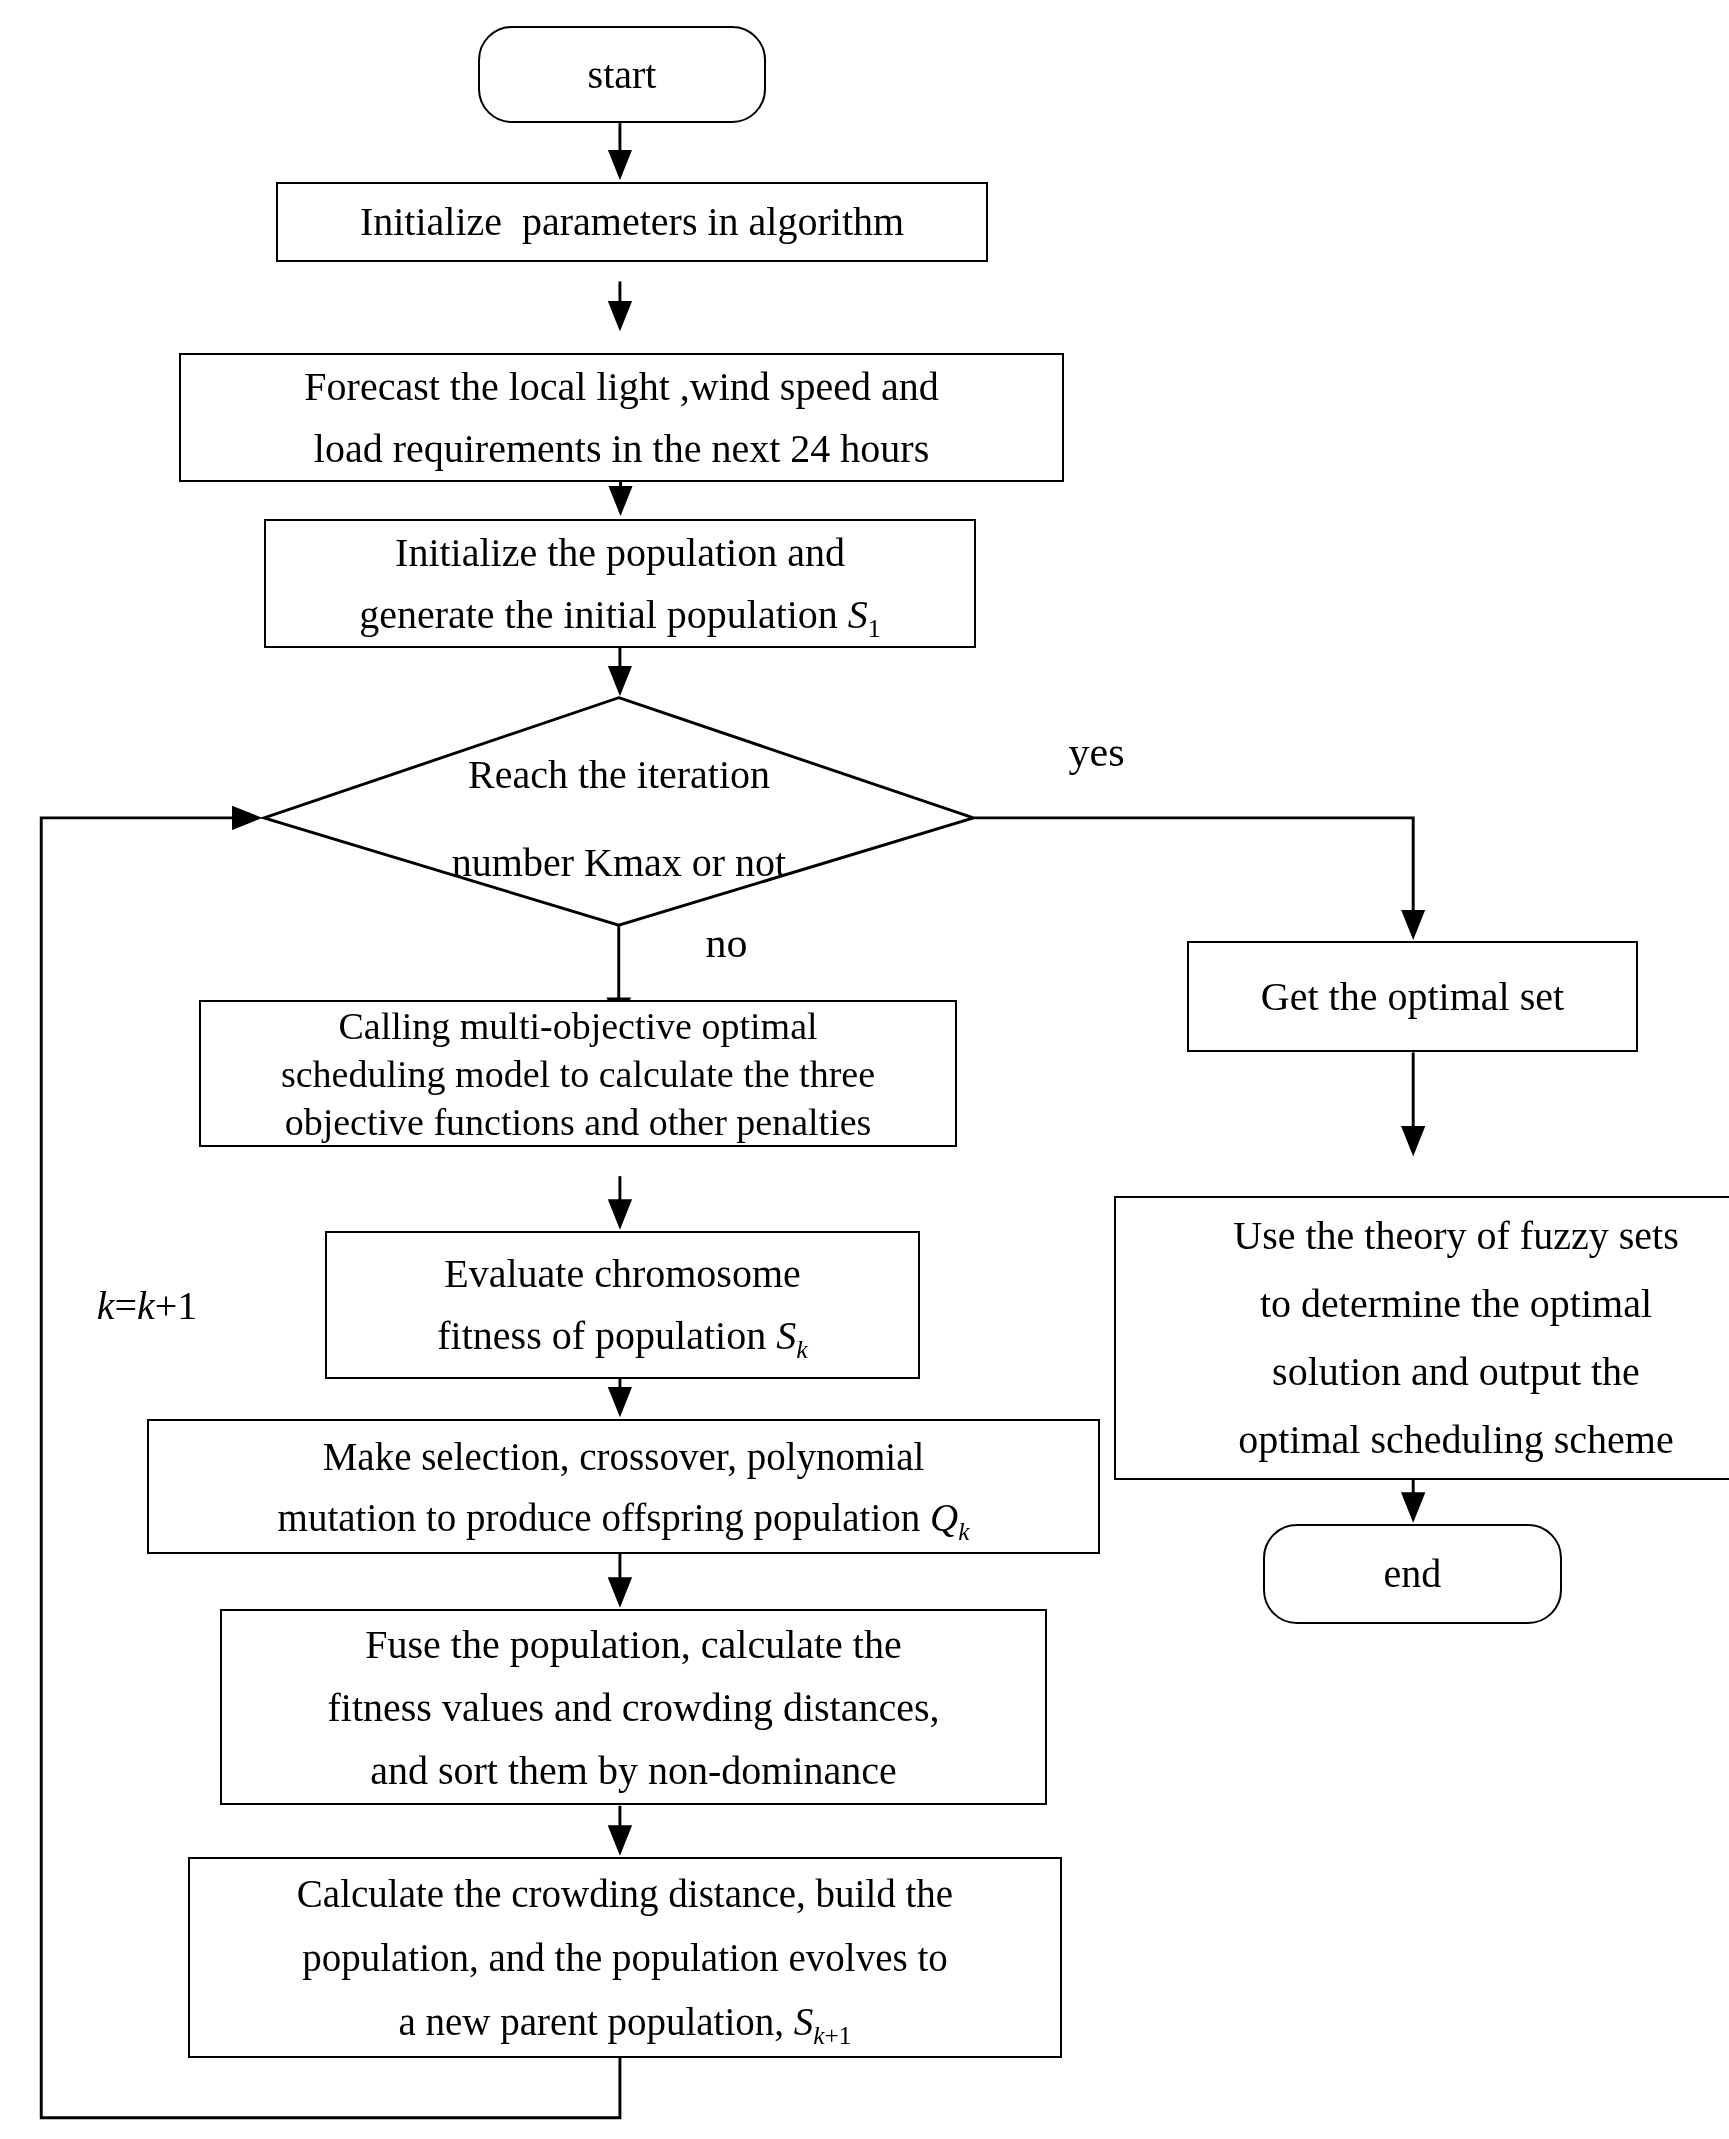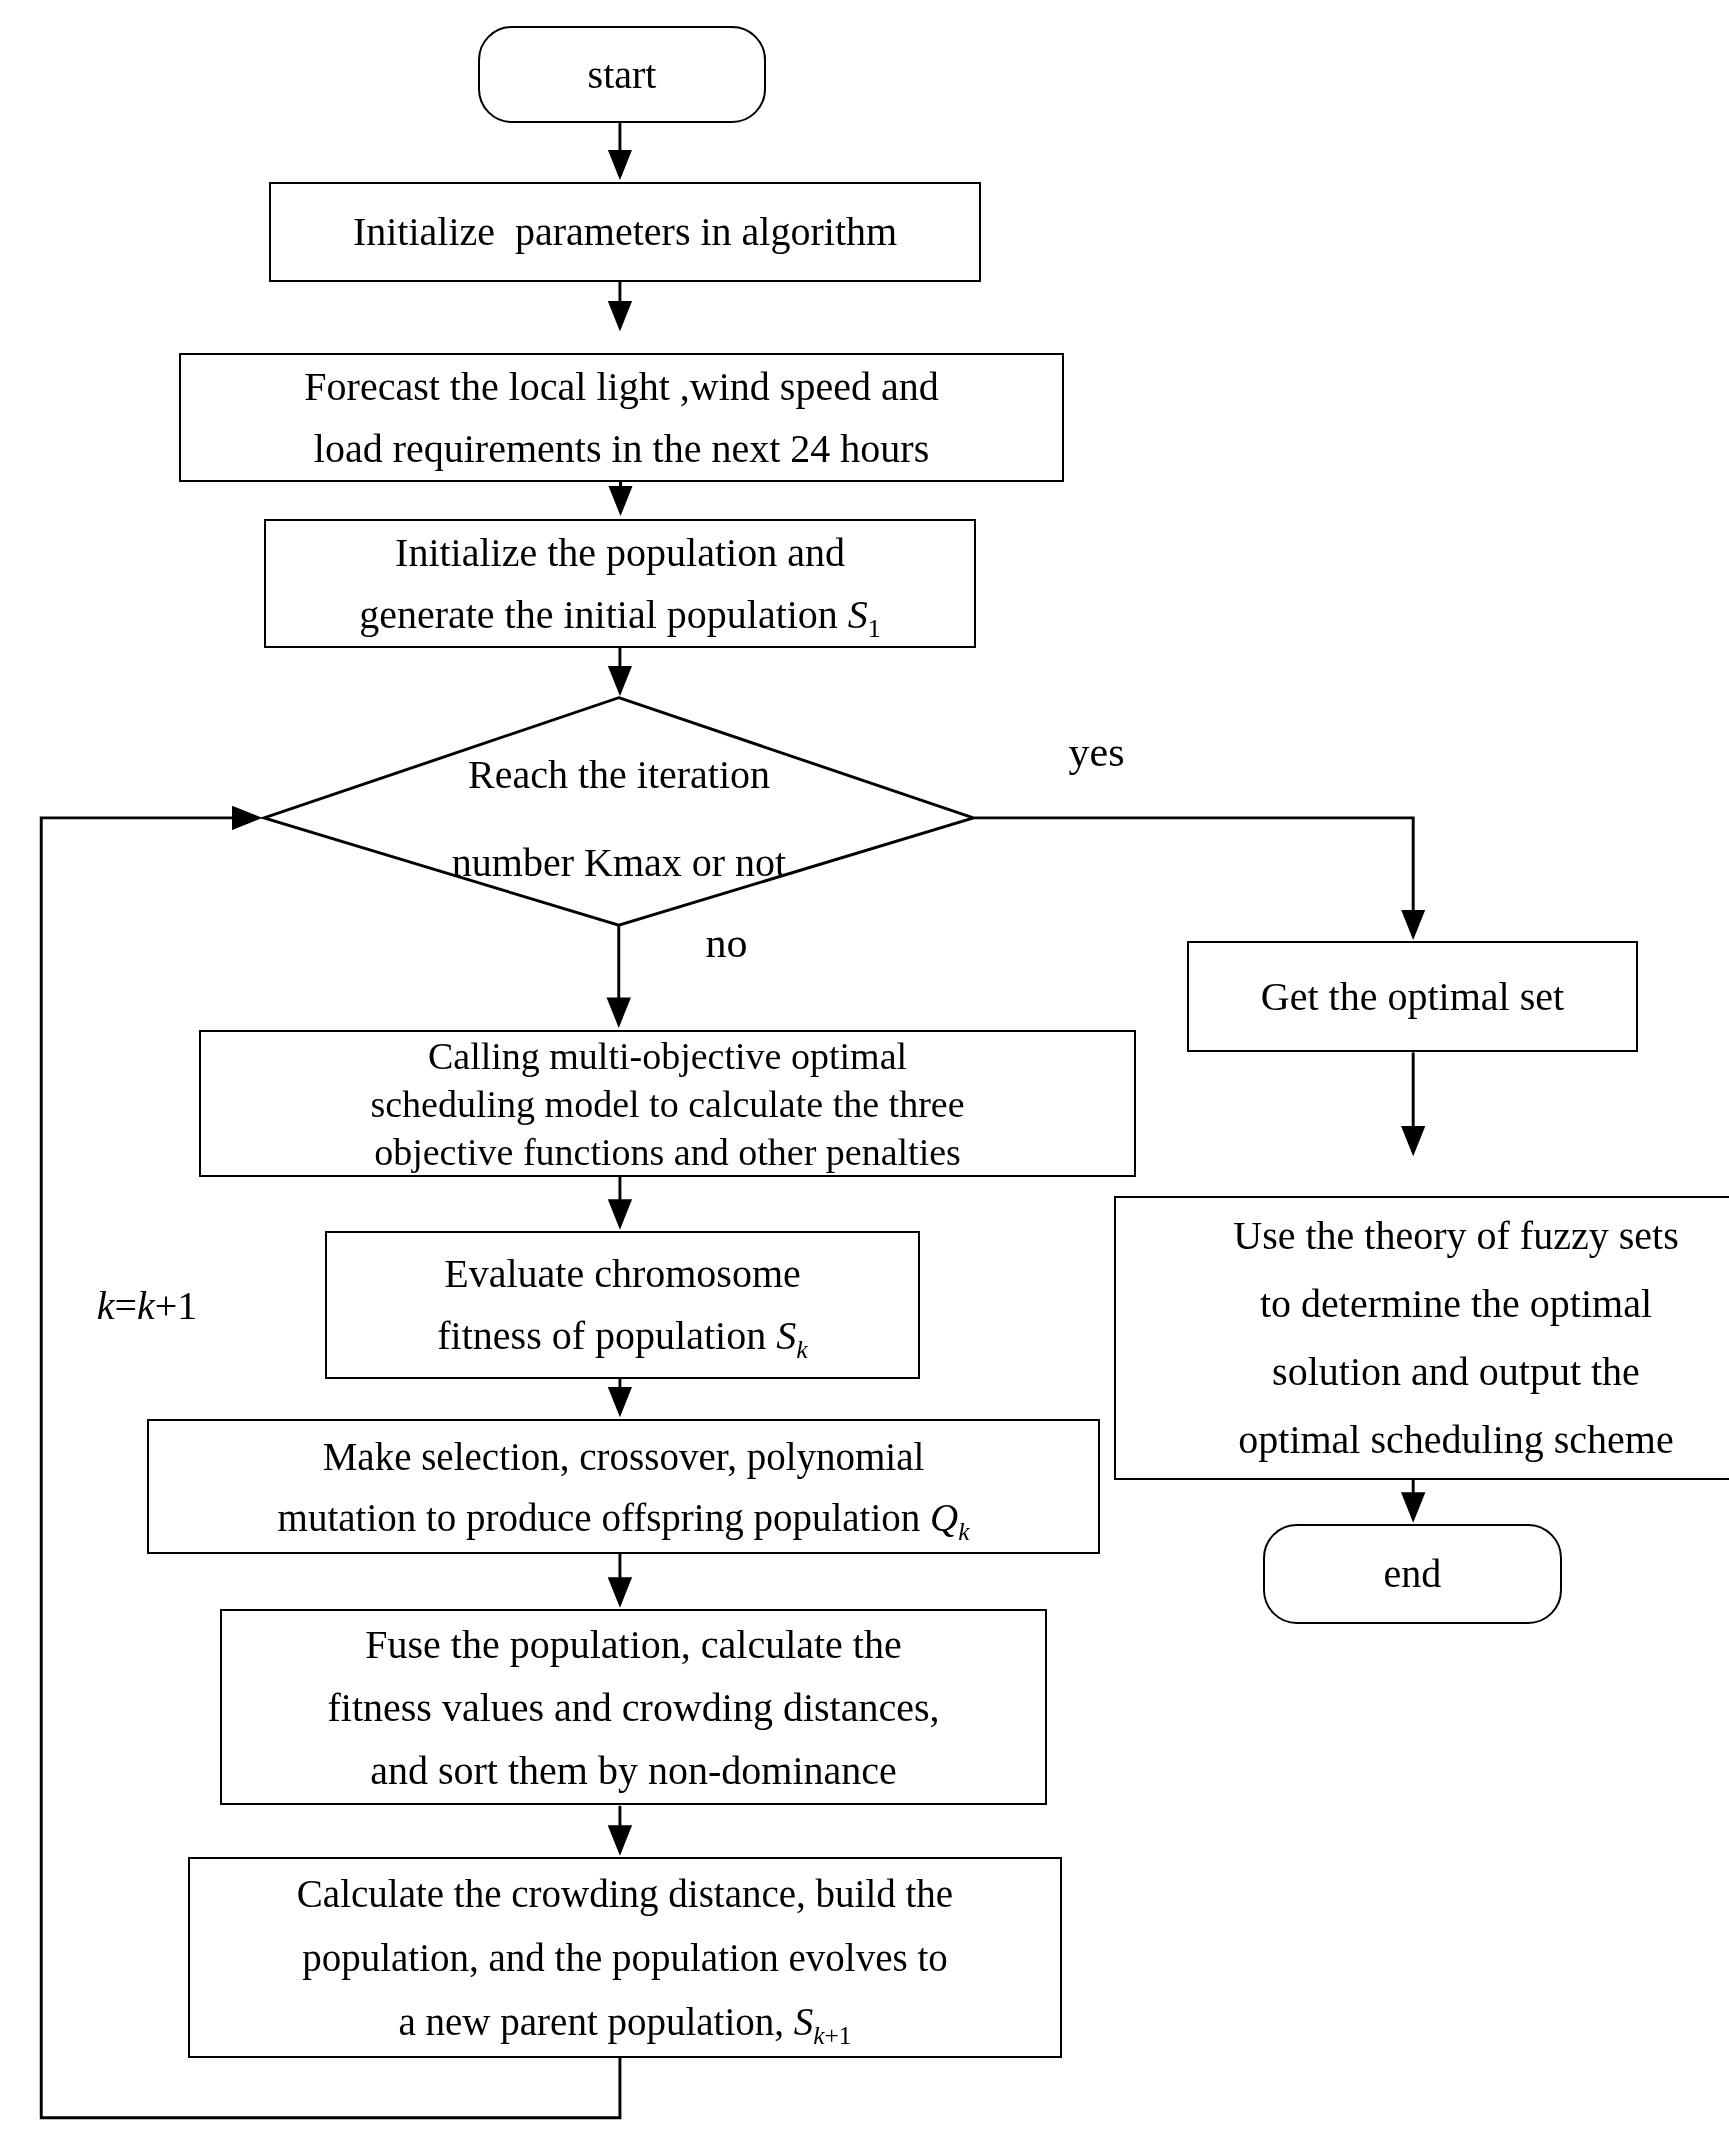--- a/index.html
+++ b/index.html
@@ -62,21 +62,21 @@
     <path class="edge" marker-end="url(#ah)" d="M1662,1395 H2410 V1596"></path>
     <path class="edge" marker-end="url(#ah)" d="M2410,1795 V1965"></path>
     <path class="edge" marker-end="url(#ah)" d="M2410,2460 V2590"></path>
     <path class="edge" marker-end="url(#ah)" d="M1057,3510 V3612 H70 V1395 H440"></path>
   </svg>
 
   <div class="node rounded" style="left:478px;top:26px;width:288px;height:97px;">
       <div class="tline"><span>start</span></div>
     </div>
 
-  <div class="node" style="left:269px;top:182px;width:712px;height:100px;">
+  <div class="node" style="left:276px;top:182px;width:712px;height:80px;">
       <div class="tline"><span>Initialize  parameters in algorithm</span></div>
     </div>
 
   <div class="node" style="left:179px;top:353px;width:885px;height:129px;">
       <div class="tline"><span>Forecast the local light ,wind speed and</span></div>
       <div class="tline"><span>load requirements in the next 24 hours</span></div>
     </div>
 
   <div class="node" style="left:264px;top:519px;width:712px;height:129px;">
       <div class="tline"><span>Initialize the population and</span></div>
@@ -85,21 +85,21 @@
 
   <div class="plain" style="left:317px;top:745px;width:604px;height:147px;line-height:56px;gap:32px;">
       <div class="tline"><span>Reach the iteration</span></div>
       <div class="tline"><span>number Kmax or not</span></div>
     </div>
 
   <div class="plain" style="left:1029px;top:724px;width:135px;height:56px;font-size:42px;">yes</div>
 
   <div class="plain" style="left:671px;top:915px;width:111px;height:56px;font-size:42px;">no</div>
 
-  <div class="node" style="left:199px;top:1030px;width:937px;height:147px;font-size:38px;line-height:48px;">
+  <div class="node" style="left:199px;top:1000px;width:758px;height:147px;font-size:38px;line-height:48px;">
       <div class="tline"><span>Calling multi-objective optimal</span></div>
       <div class="tline"><span>scheduling model to calculate the three</span></div>
       <div class="tline"><span>objective functions and other penalties</span></div>
     </div>
 
   <div class="plain" style="left:62px;top:1278px;width:170px;height:56px;font-size:40px;">
       <div class="tline"><span class="it">k</span><span>=</span><span class="it">k</span><span>+1</span></div>
     </div>
 
   <div class="node" style="left:325px;top:1231px;width:595px;height:148px;">

